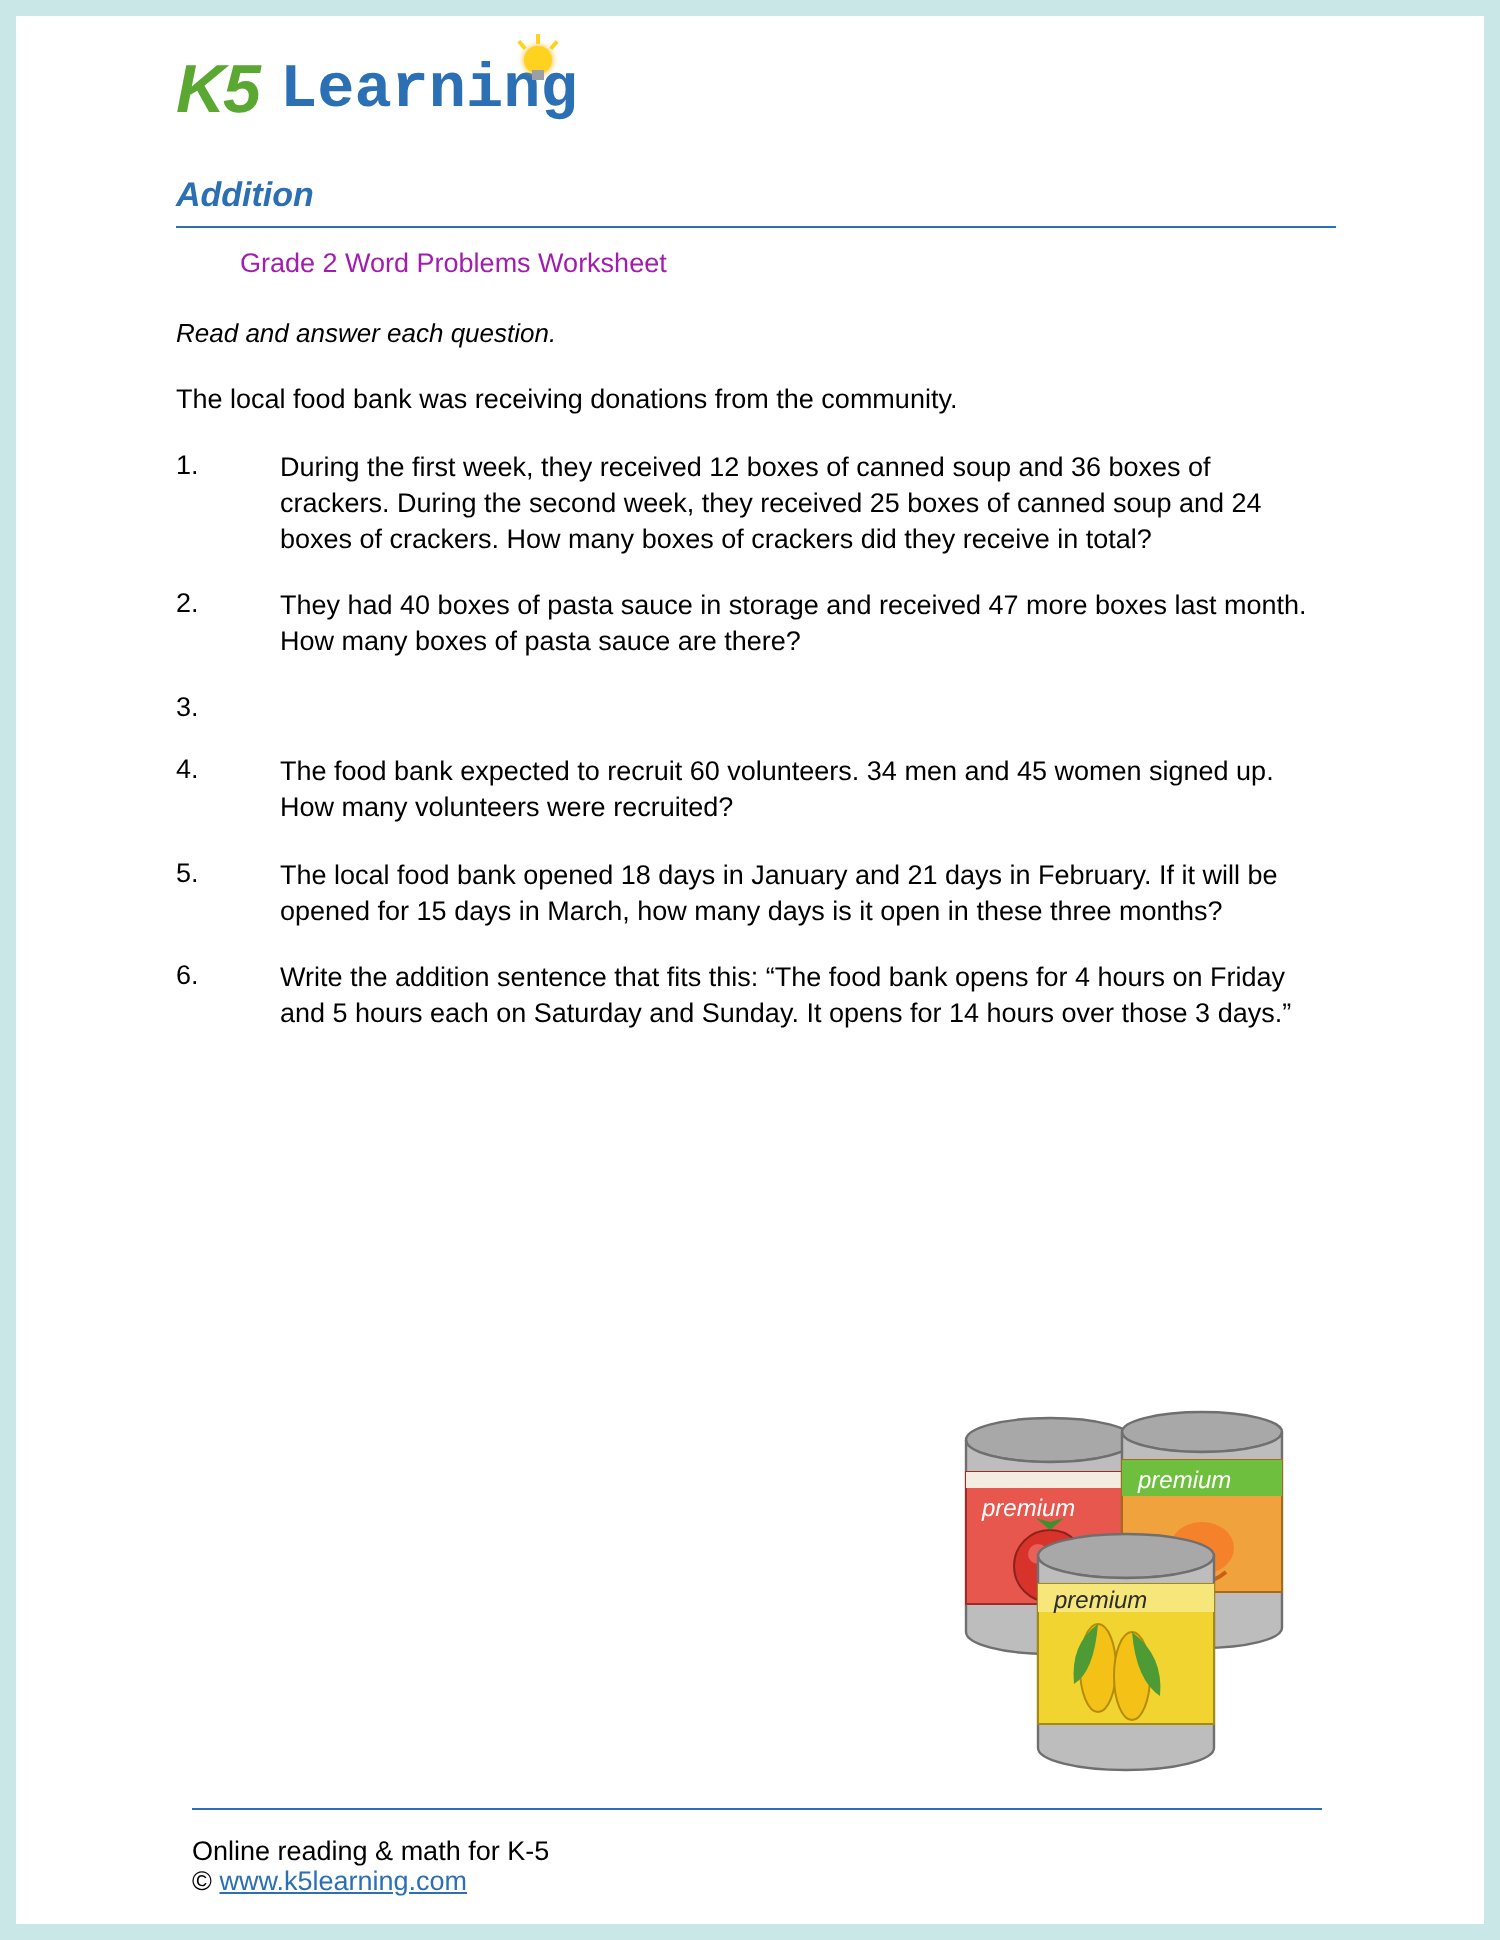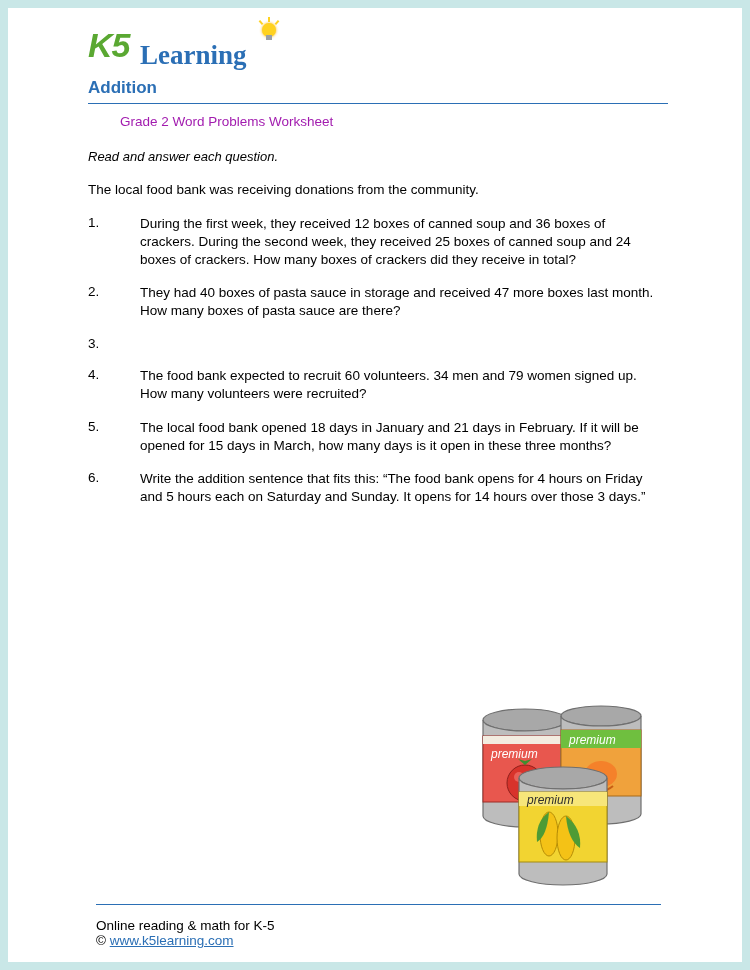--- a/index.html
+++ b/index.html
@@ -43,25 +43,25 @@
     font-size: 34px;
     font-weight: bold;
     font-style: italic;
     color: #5aa832;
     letter-spacing: -1px;
     font-family: "Liberation Sans", sans-serif;
   }
   .logo-learning {
     position: absolute;
     left: 52px;
-    top: 18px;
-    font-size: 27px;
+    top: 6px;
+    font-size: 31px;
     font-weight: bold;
     color: #2b6fb5;
-    font-family: Liberation Serif, serif;
+    font-family: Liberation Mono, monospace;
   }
   .logo-bulb {
     position: absolute;
     left: 172px;
     top: 0px;
     width: 18px;
     height: 22px;
   }
   .logo-bulb .glow {
     position: absolute;
@@ -79,24 +79,25 @@
   }
   .logo-ray {
     position: absolute;
     background: #ffd21f;
     width: 2px;
     height: 5px;
   }
 
   
   .title {
-    margin-top: 10px;
+    margin-top: 20px;
     font-size: 17px;
     font-weight: bold;
     color: #2b6fb5;
+    font-style: italic;
   }
   .rule {
     margin-top: 5px;
     border-top: 1px solid #2b6fb5;
     height: 0;
   }
   .subtitle {
     margin-top: 10px;
     font-size: 13.5px;
     color: #a21caf;
@@ -208,21 +209,21 @@
         <div class="q-num">2.</div>
         <div class="q-text">They had 40 boxes of pasta sauce in storage and received 47 more boxes last month. How many boxes of pasta sauce are there?</div>
       </div>
 
       <div class="q">
         <div class="q-num">3.</div>
       </div>
 
       <div class="q">
         <div class="q-num">4.</div>
-        <div class="q-text">The food bank expected to recruit 60 volunteers. 34 men and 79 women signed up. How many volunteers were recruited?</div>
+        <div class="q-text">The food bank expected to recruit 60 volunteers. 34 men and 45 women signed up. How many volunteers were recruited?</div>
       </div>
 
       <div class="q">
         <div class="q-num">5.</div>
         <div class="q-text">The local food bank opened 18 days in January and 21 days in February. If it will be opened for 15 days in March, how many days is it open in these three months?</div>
       </div>
 
       <div class="q">
         <div class="q-num">6.</div>
         <div class="q-text">Write the addition sentence that fits this: “The food bank opens for 4 hours on Friday and 5 hours each on Saturday and Sunday. It opens for 14 hours over those 3 days.”</div>

